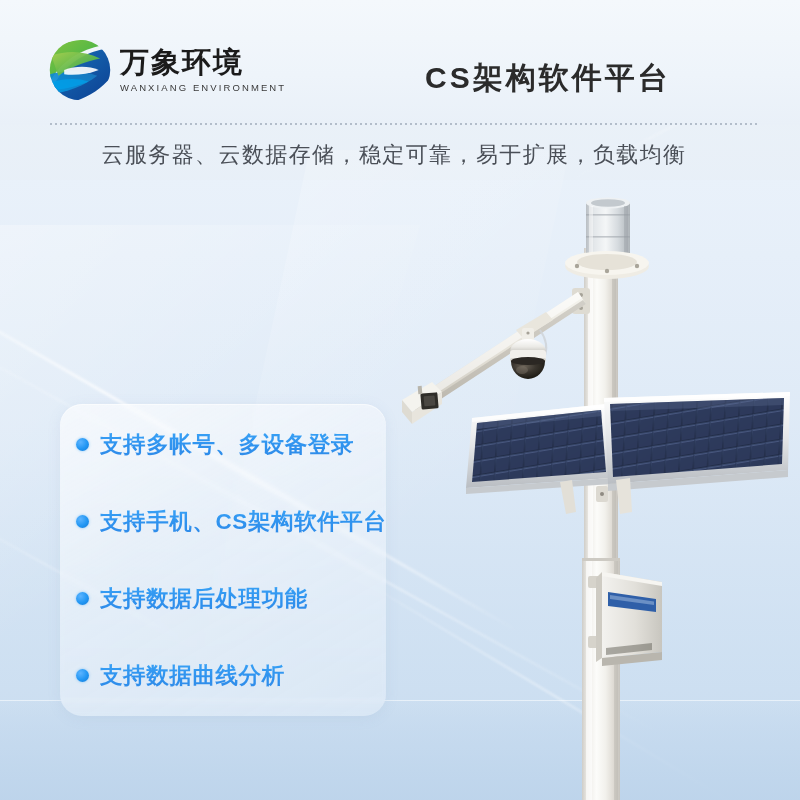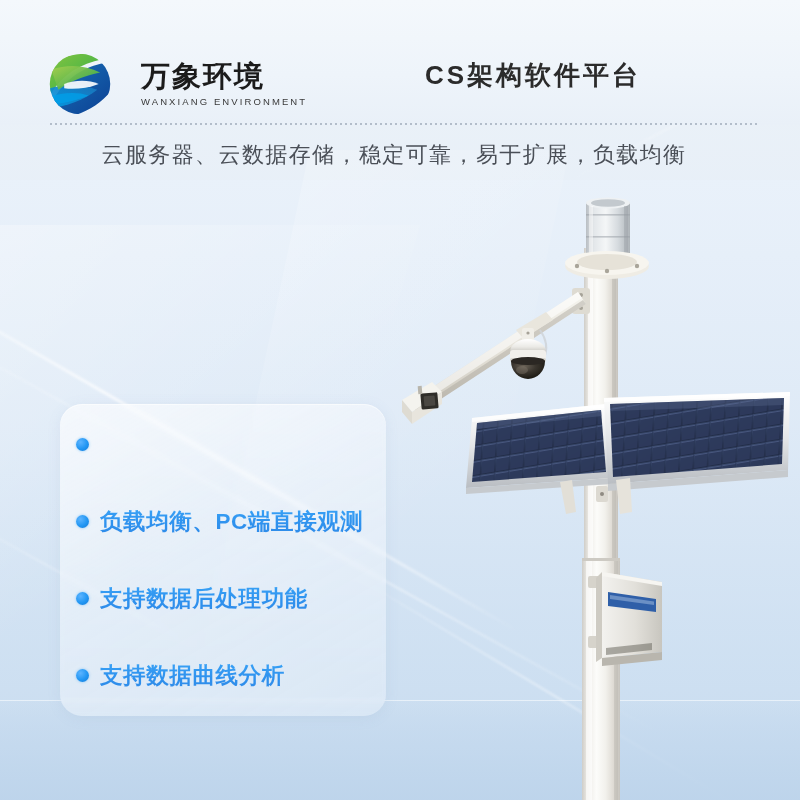--- a/index.html
+++ b/index.html
@@ -56,40 +56,40 @@
     transform:skewX(-12deg);
   }
 
   
   .header{
     position:absolute; left:0; top:0; width:800px; height:125px;
     background:linear-gradient(180deg,#f4f8fc 0%,#eef4fa 60%,#e9f0f8 100%);
   }
 
   .logo-wrap{
-    position:absolute; left:44px; top:48px;
-    display:flex; align-items:center; gap:25px;
+    position:absolute; left:44px; top:34px;
+    display:flex; align-items:center; gap:4px;
   }
   .logo-globe{ width:72px; height:72px; display:block; }
 
   .logo-text{ display:flex; flex-direction:column; justify-content:center; }
   .logo-cn{
     font-size:29px; font-weight:700; color:#1b1b1b;
     letter-spacing:2px; line-height:1.05;
     font-family:"Liberation Sans","DejaVu Sans",sans-serif;
   }
   .logo-en{
     font-size:9.5px; color:#3a3a3a; letter-spacing:2.1px;
     margin-top:4px; white-space:nowrap;
     font-family:"Liberation Sans","DejaVu Sans",sans-serif;
   }
 
   .hdr-title{
     position:absolute; left:425px; top:58px;
-    font-size:26px; font-weight:700; color:#2b2b2b;
+    font-size:30px; font-weight:700; color:#2b2b2b;
     letter-spacing:3px; white-space:nowrap;
   }
 
   .divider{
     position:absolute; left:50px; top:123px; width:710px; height:2px;
     background-image:repeating-linear-gradient(90deg,#a9b4c2 0 2px,rgba(169,180,194,0) 2px 5px);
     opacity:.85;
   }
 
   .subtitle{
@@ -363,24 +363,25 @@
 
     <div class="hdr-title">CS架构软件平台</div>
     <div class="divider"></div>
   </div>
 
   <div class="subtitle">云服务器、云数据存储，稳定可靠，易于扩展，负载均衡</div>
 
   <div class="feature-card">
     <div class="feat-item">
       <span class="feat-dot"></span>
+      <span class="feat-label">支持多帐号、多设备登录</span>
     </div>
     <div class="feat-item">
       <span class="feat-dot"></span>
-      <span class="feat-label">负载均衡、PC端直接观测</span>
+      <span class="feat-label">支持手机、CS架构软件平台</span>
     </div>
     <div class="feat-item">
       <span class="feat-dot"></span>
       <span class="feat-label">支持数据后处理功能</span>
     </div>
     <div class="feat-item">
       <span class="feat-dot"></span>
       <span class="feat-label">支持数据曲线分析</span>
     </div>
   </div>

